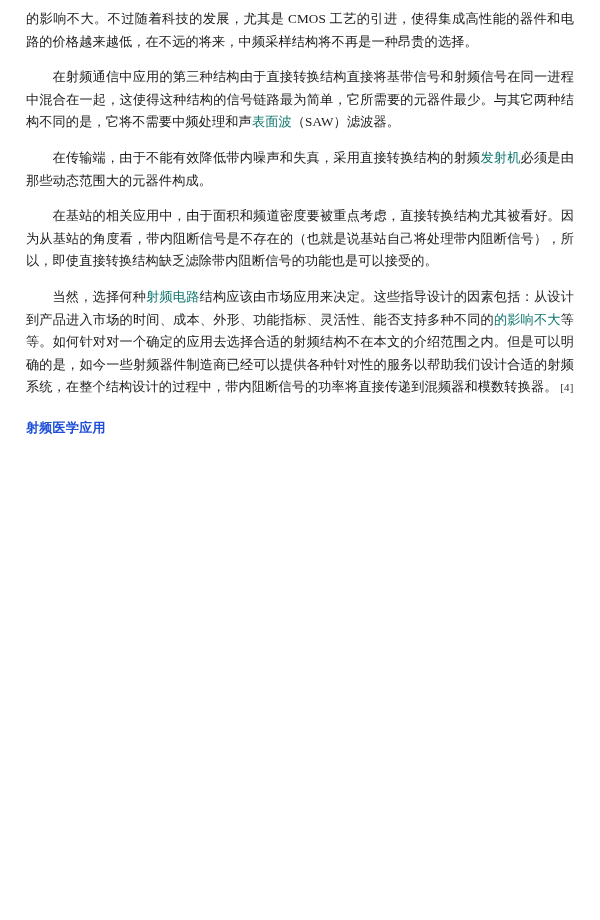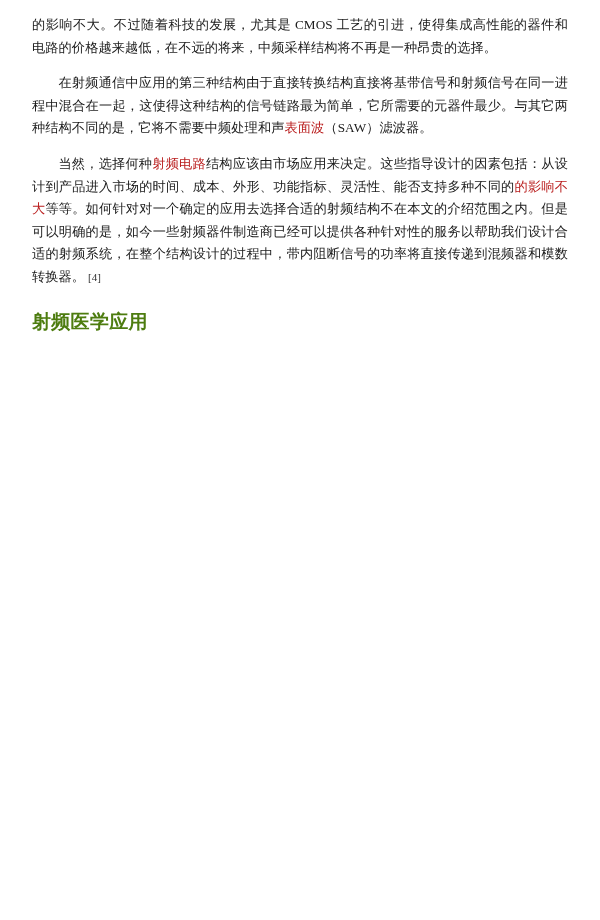--- a/index.html
+++ b/index.html
@@ -11,61 +11,63 @@
     width: 600px;
     height: 920px;
     font-family: "Liberation Serif", "DejaVu Serif", serif;
     color: #000000;
     overflow: hidden;
   }
   .page {
     position: relative;
     width: 600px;
     height: 920px;
-    padding: 6px;
+    padding: 0;
     box-sizing: border-box;
   }
   .content {
     padding: 8px 26px 0 26px;
   }
   p.para {
     margin: 0 0 13px 0;
     font-size: 13.2px;
     line-height: 22.6px;
     text-align: justify;
     text-indent: 2em;
     letter-spacing: 0.1px;
     color: #1a1a1a;
   }
   p.para.first {
     text-indent: 0;
     margin-top: 0;
   }
   a.link {
-    color: #b91c1c;
+    color: #0f766e;
     text-decoration: none;
   }
   .refmark {
     color: #333;
     font-size: 11px;
   }
   h2.section-head {
     margin: 20px 0 0 0;
-    font-size: 19px;
+    font-size: 13px;
     font-weight: bold;
     font-family: "Liberation Sans", "DejaVu Sans", sans-serif;
-    color: #4d7c0f;
+    color: #1d4ed8;
     letter-spacing: 0.3px;
   }
 </style>
 </head>
 <body>
 
 <div class="page">
   <div class="content">
     <div id="paragraphs">
         <p class="para first"><span>的影响不大。不过随着科技的发展，尤其是 CMOS 工艺的引进，使得集成高性能的器件和电路的价格越来越低，在不远的将来，中频采样结构将不再是一种昂贵的选择。</span></p>
         <p class="para"><span>在射频通信中应用的第三种结构由于直接转换结构直接将基带信号和射频信号在同一进程中混合在一起，这使得这种结构的信号链路最为简单，它所需要的元器件最少。与其它两种结构不同的是，它将不需要中频处理和声</span><a class="link" href="#">表面波</a><span>（SAW）滤波器。</span></p>
+        <p class="para"><span>在传输端，由于不能有效降低带内噪声和失真，采用直接转换结构的射频</span><a class="link" href="#">发射机</a><span>必须是由那些动态范围大的元器件构成。</span></p>
+        <p class="para"><span>在基站的相关应用中，由于面积和频道密度要被重点考虑，直接转换结构尤其被看好。因为从基站的角度看，带内阻断信号是不存在的（也就是说基站自己将处理带内阻断信号），所以，即使直接转换结构缺乏滤除带内阻断信号的功能也是可以接受的。</span></p>
         <p class="para"><span>当然，选择何种</span><a class="link" href="#">射频电路</a><span>结构应该由市场应用来决定。这些指导设计的因素包括：从设计到产品进入市场的时间、成本、外形、功能指标、灵活性、能否支持多种不同的</span><a class="link" href="#">的影响不大</a><span>等等。如何针对对一个确定的应用去选择合适的射频结构不在本文的介绍范围之内。但是可以明确的是，如今一些射频器件制造商已经可以提供各种针对性的服务以帮助我们设计合适的射频系统，在整个结构设计的过程中，带内阻断信号的功率将直接传递到混频器和模数转换器。</span><span class="refmark"> [4]</span></p>
       </div>
     <h2 class="section-head">射频医学应用</h2>
   </div>
 </div>
 
 </body></html>

